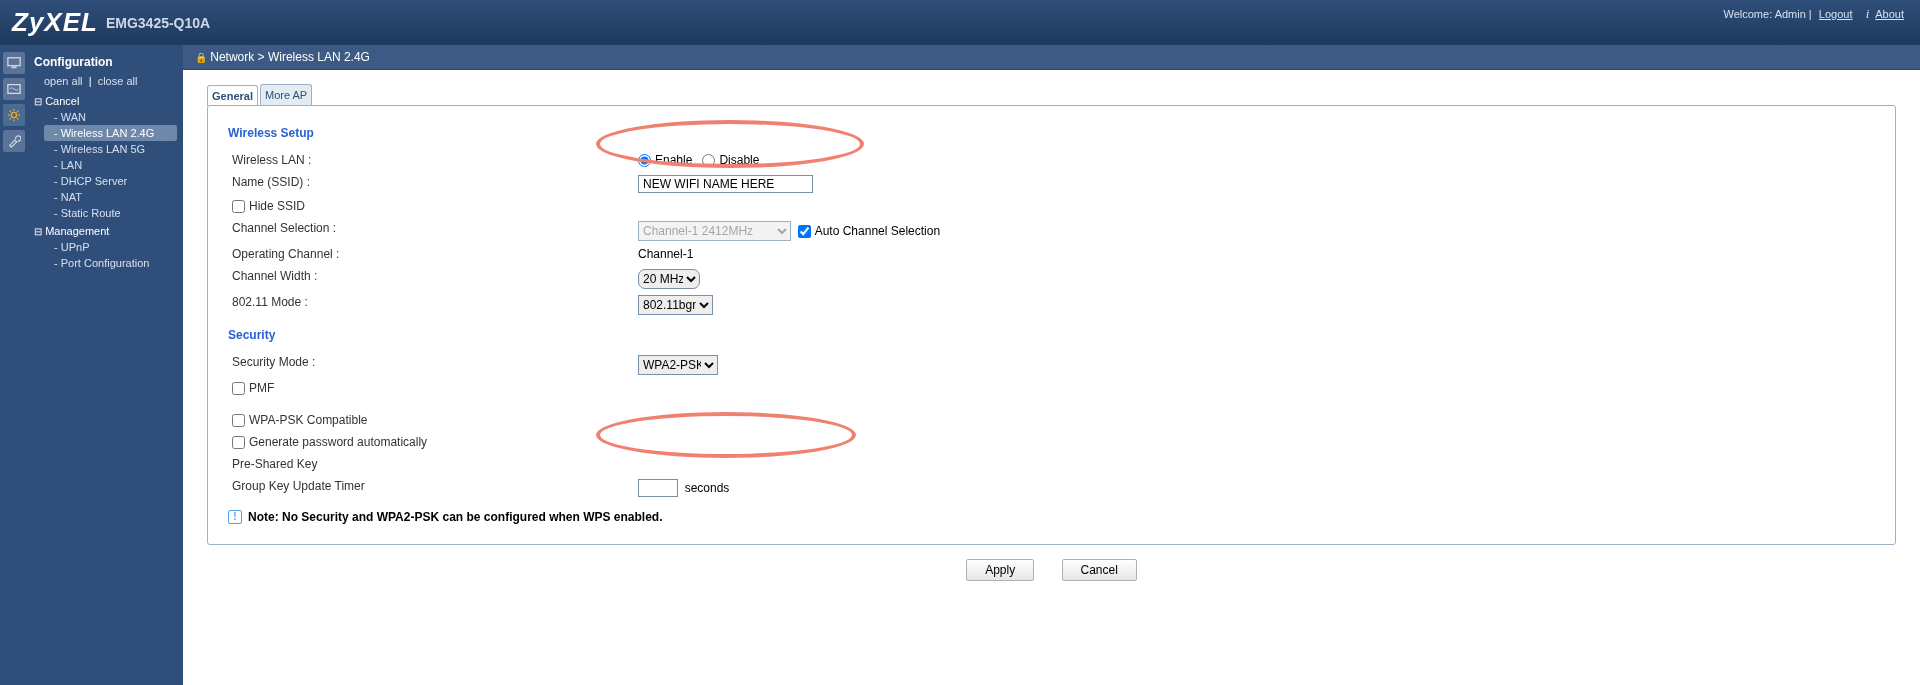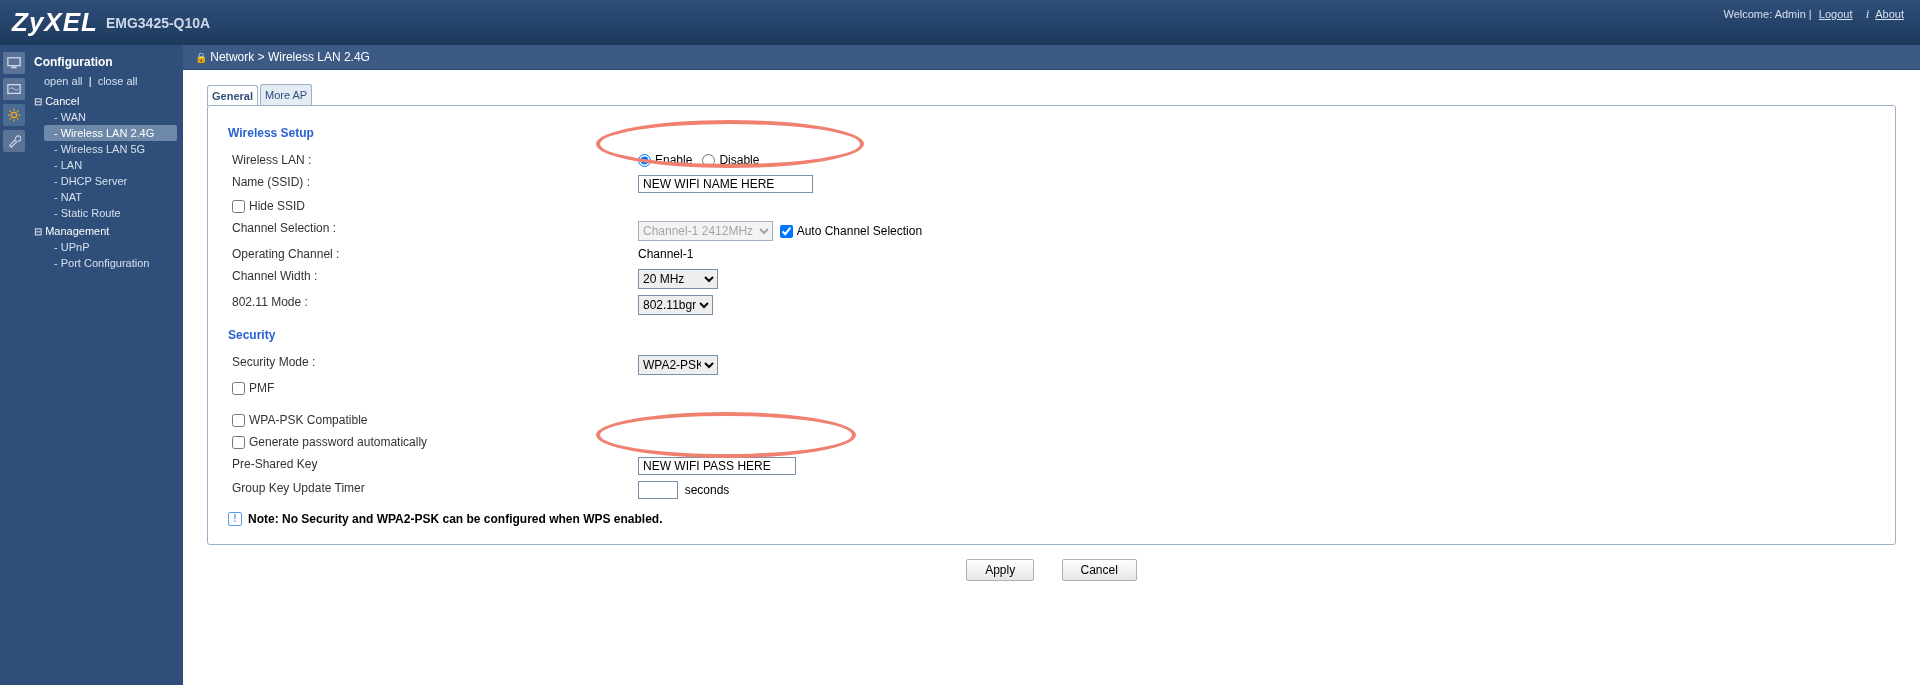--- a/index.html
+++ b/index.html
@@ -244,22 +244,22 @@
 }
 .circle-annot {
   position: absolute;
   border: 4px solid #f08070;
   border-radius: 50%;
   pointer-events: none;
 }
 .ssid-field { width: 175px; }
 .psk-field { width: 158px; border: 1px solid #3a6fd8; }
 .small-num { width: 40px; }
-.channel-select { width: 135px; }
-.ch-width { width: 80px; }
+.channel-select { width: 153px; }
+.ch-width { width: 62px; border-radius: 7px; }
 .mode-sel { width: 75px; }
 .sec-sel { width: 80px; }
 </style>
 </head>
 <body>
 
 <div class="header-bar">
   <span class="brand">ZyXEL</span>
   <span class="model">EMG3425-Q10A</span>
   <div class="header-right">
@@ -422,23 +422,20 @@
       </div>
 
       <div class="form-row">
         <div class="form-label">
           <label><input type="checkbox" style=""><span>Generate password automatically</span></label>
         </div>
       </div>
 
       <div class="form-row">
         <div class="form-label">Pre-Shared Key</div>
-        <div class="form-control-area">
-          <input type="text" class="psk-field" value="NEW WIFI PASS HERE" style="">
-        </div>
       </div>
 
       <div class="form-row">
         <div class="form-label">Group Key Update Timer</div>
         <div class="form-control-area">
           <input type="text" class="small-num" style="">
           &nbsp;<span>seconds</span>
         </div>
       </div>
 

